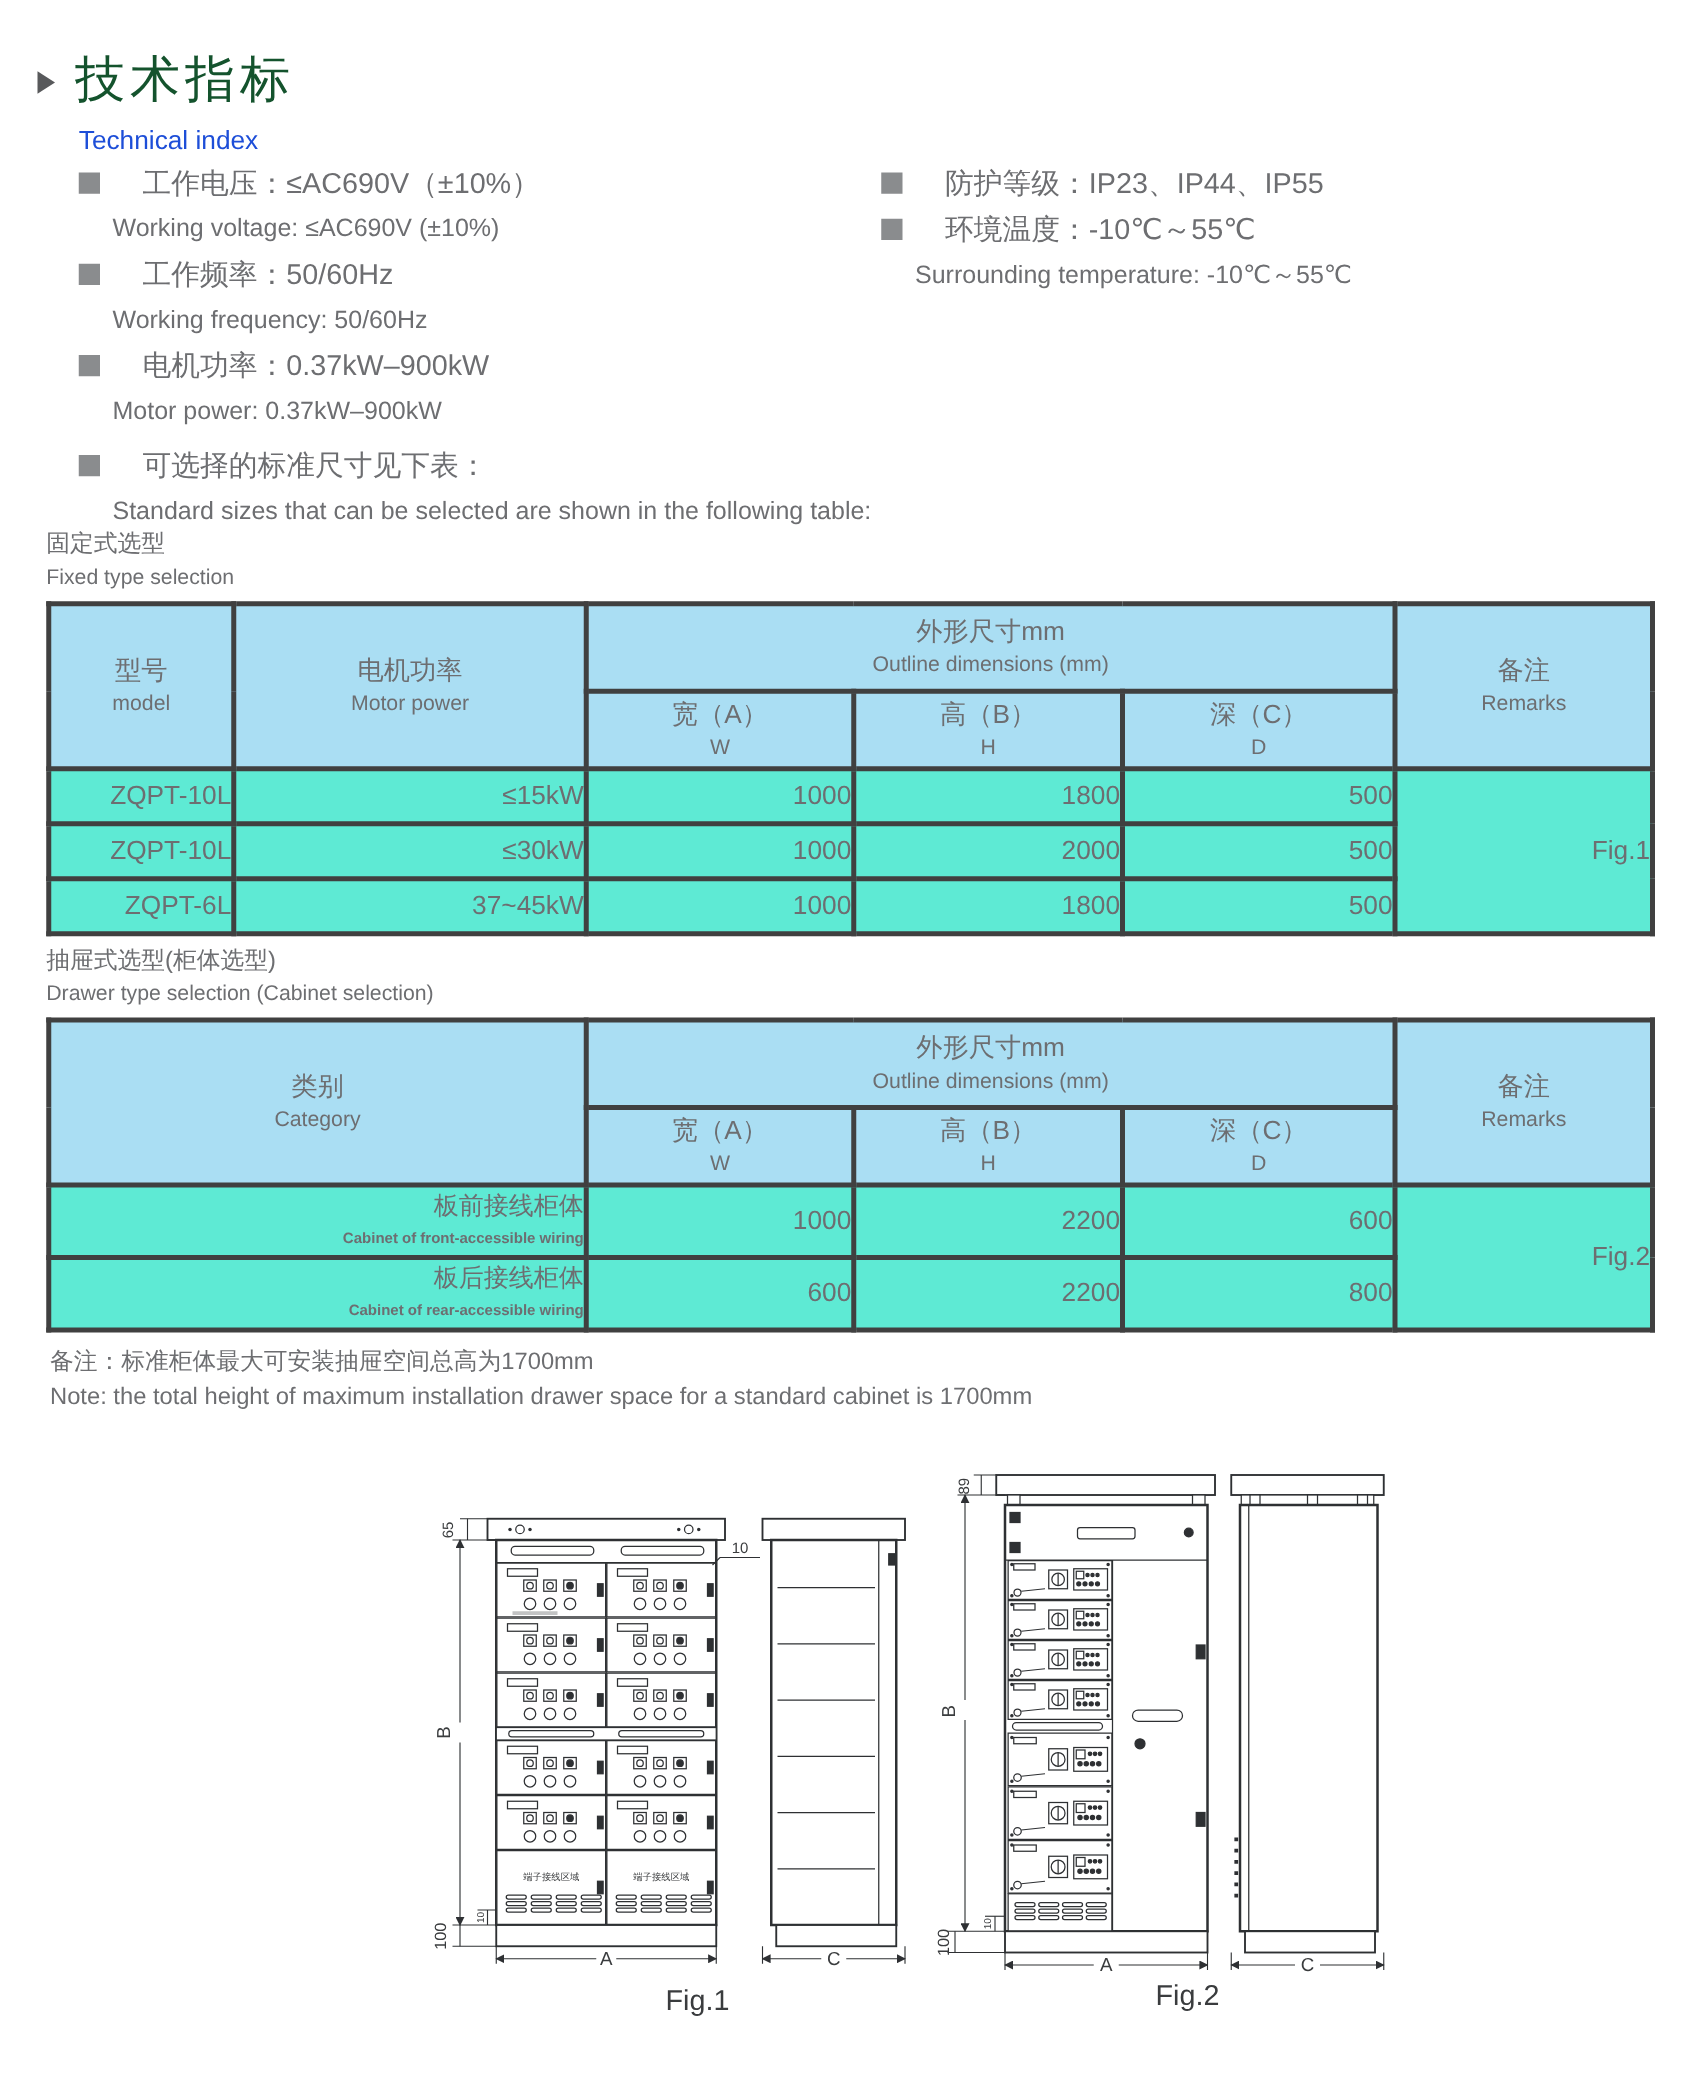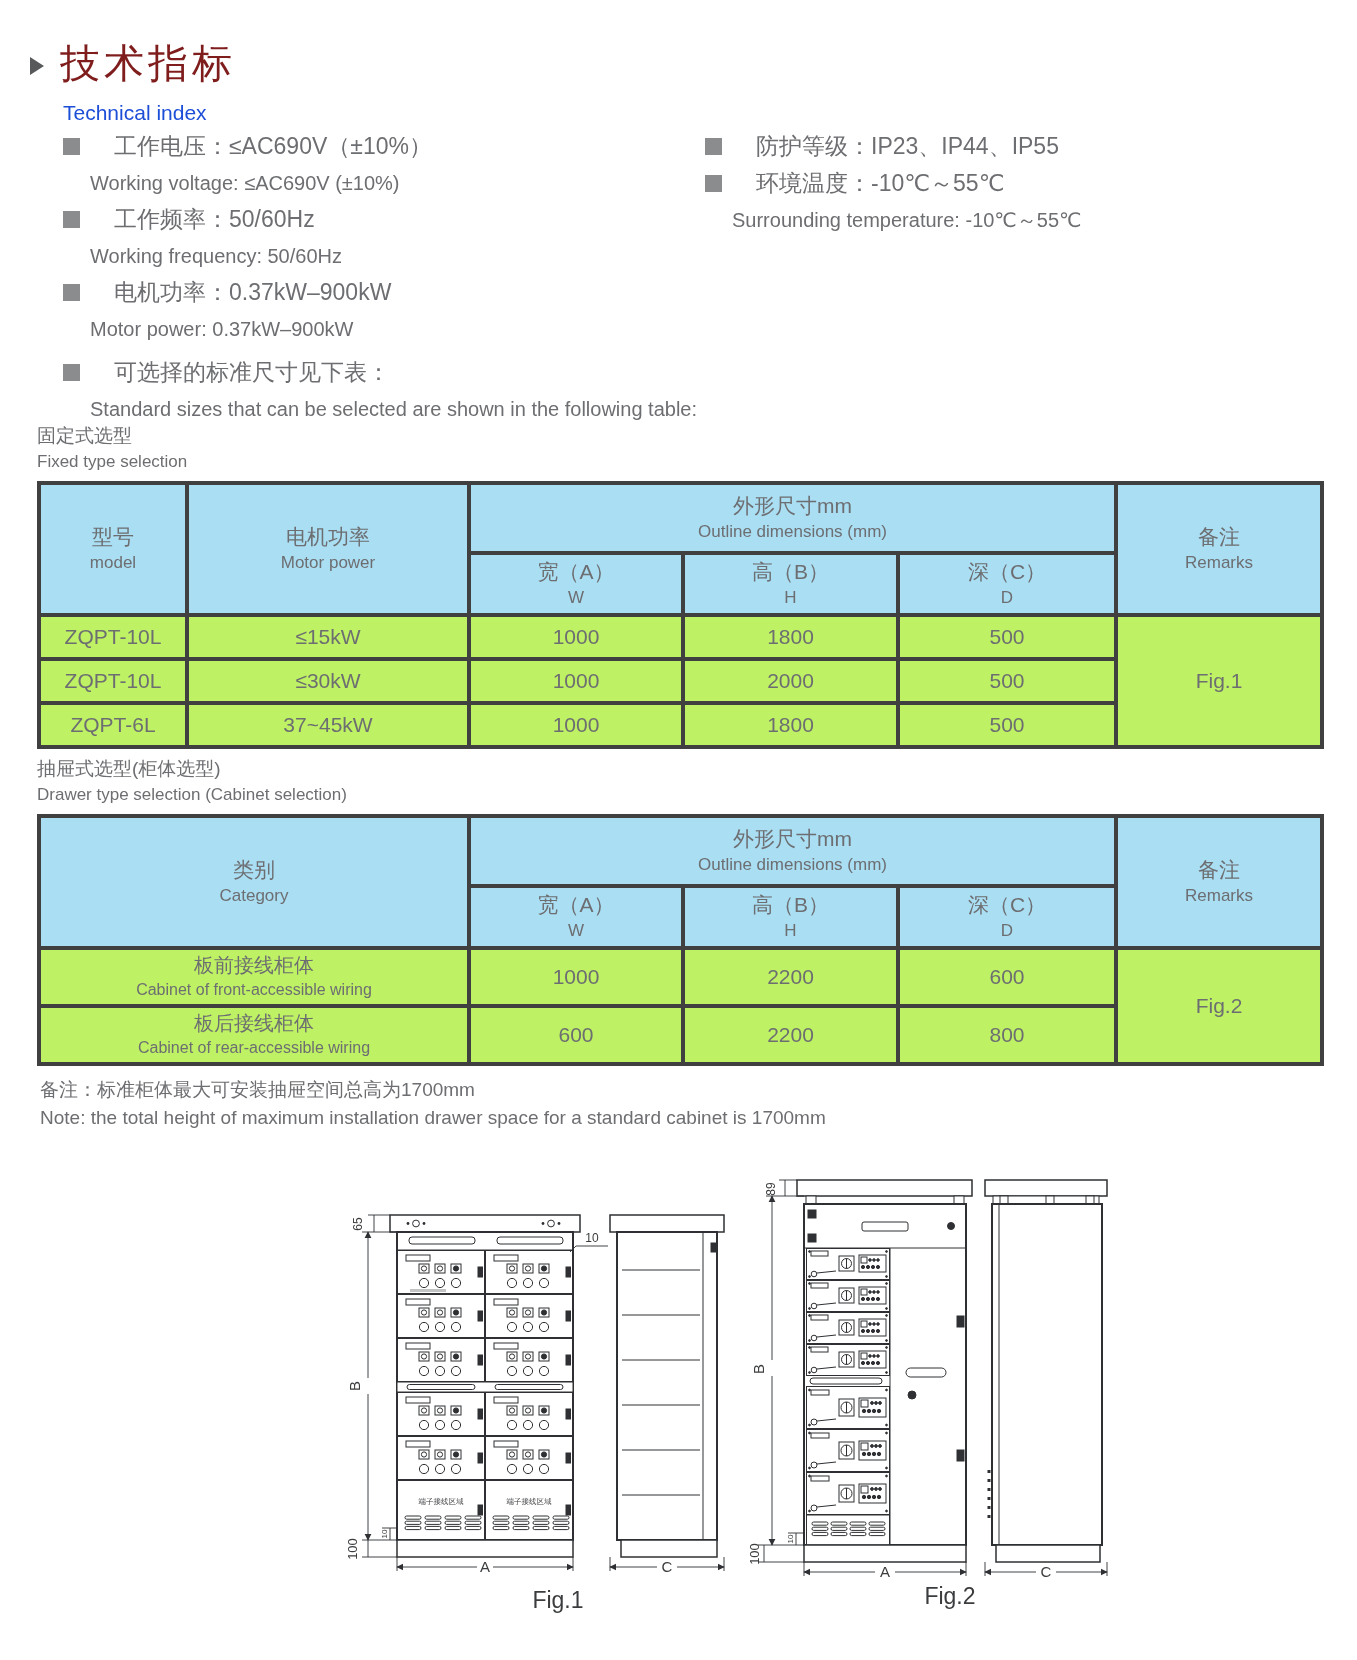--- a/index.html
+++ b/index.html
@@ -5,44 +5,44 @@
   html,body{margin:0;padding:0;}
   body{
     width:1357px;height:1660px;position:relative;background:#fff;
     font-family:"Liberation Sans","DejaVu Sans",sans-serif;color:#6d6e71;
     overflow:hidden;
   }
   
   .title-block{position:absolute;left:30px;top:36px;}
   .title-row{display:flex;align-items:center;}
   .tri{width:0;height:0;border-left:14px solid #58595b;border-top:9px solid transparent;border-bottom:9px solid transparent;margin-right:16px;margin-top:4px;}
-  .title-cn{font-size:40px;color:#7f1d1d;letter-spacing:4px;}
+  .title-cn{font-size:40px;color:#14532d;letter-spacing:4px;}
   .title-en{font-size:21px;color:#1d4ed8;margin-top:10px;margin-left:33px;}
   
   .specs{position:absolute;}
   .specs-left{left:63px;top:128px;width:620px;}
   .specs-right{left:705px;top:128px;width:620px;}
   .spec-sizes{left:63px;top:354px;width:900px;}
   .spec-cn{font-size:23px;height:37px;line-height:37px;display:flex;align-items:center;gap:24px;}
   .bullet{display:inline-block;width:17px;height:17px;background:#8a8c8e;margin-right:10px;flex:0 0 auto;}
   .spec-en{font-size:20px;height:36px;line-height:36px;padding-left:27px;}
   
   .tbl-label{position:absolute;left:37px;}
   .tbl-label .lcn{font-size:19px;line-height:26px;}
   .tbl-label .len{font-size:17px;line-height:26px;}
   
   table.spec{position:absolute;left:37px;border-collapse:collapse;table-layout:fixed;width:1283px;}
   table.spec td,table.spec th{border:4px solid #404040;padding:0;text-align:center;vertical-align:middle;font-weight:normal;}
   table.spec th{background:#aadef3;}
-  table.spec td{background:#bef264;}
+  table.spec td{background:#5eead4;text-align:right;}
   .hcn{font-size:21px;line-height:28px;}
   .hen{font-size:17px;line-height:24px;}
   .num,.cellv{font-size:21px;}
   .cat-cn{font-size:20px;line-height:26px;}
-  .cat-en{font-size:16px;line-height:24px;}
+  .cat-en{font-size:12px;line-height:24px;font-weight:bold;}
   
   .note{position:absolute;left:40px;top:1076px;}
   .note .ncn{font-size:19px;line-height:28px;}
   .note .nen{font-size:19px;line-height:28px;}
   
   .figs{position:absolute;left:330px;top:1140px;}
   .figs text{font-family:"Liberation Sans","DejaVu Sans",sans-serif;fill:#3a3c3e;}
   .cap{fill:#77787b;font-size:23px;}
 </style>
 </head>

